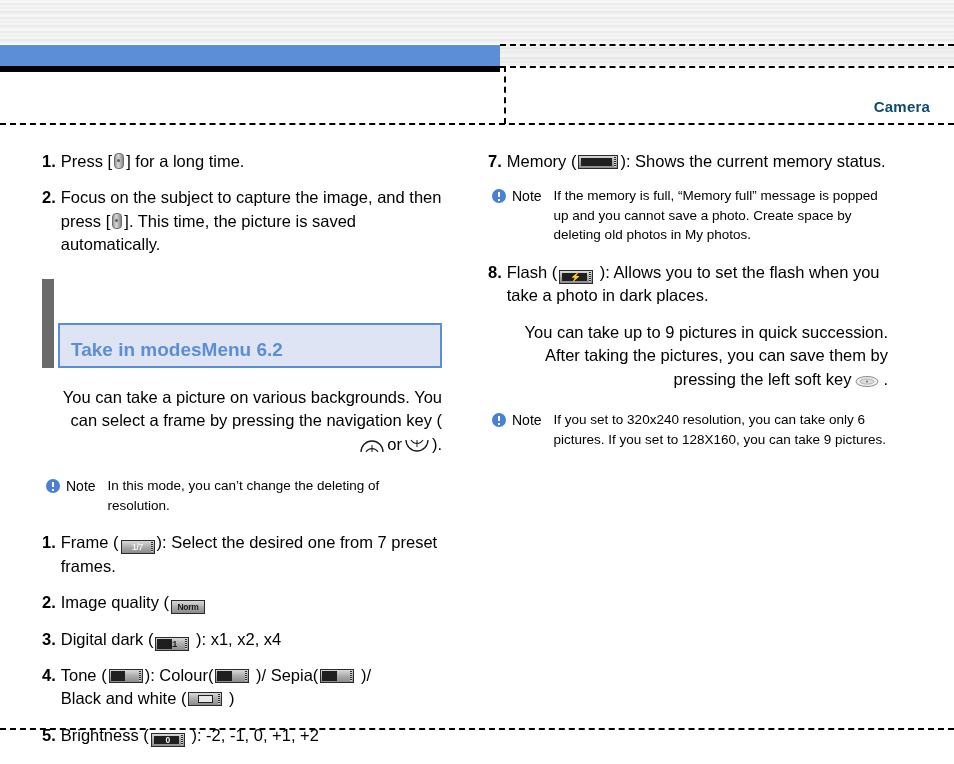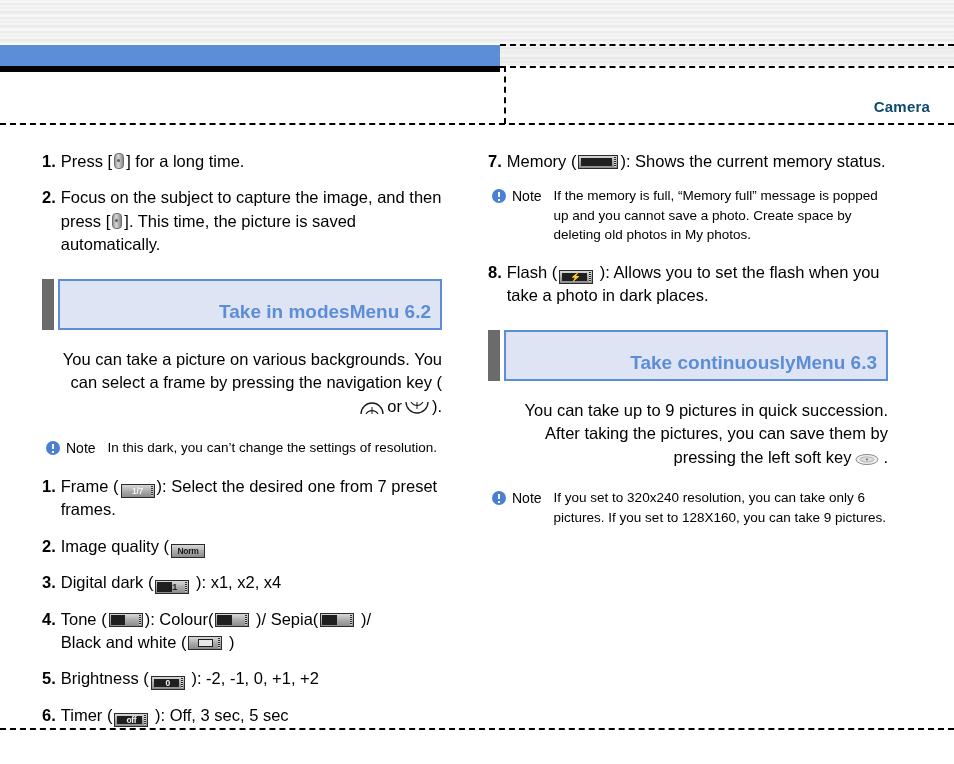--- a/index.html
+++ b/index.html
@@ -121,23 +121,24 @@
     background: #6b6b6b;
     flex: 0 0 auto;
   }
   .section-band {
     flex: 1 1 auto;
     background: #dfe4f5;
     border: 2px solid #5b8ed6;
     margin-left: 4px;
     display: flex;
     align-items: center;
-    justify-content: flex-end;
-    padding: 20px 9px 5px 11px;
+    justify-content: flex-start;
+    padding: 14px 9px 5px 11px;
     box-sizing: border-box;
+    margin-top: 44px;
   }
   .section-title,
   .section-menu {
     color: #5b8ed6;
     font-weight: bold;
     font-size: 19px;
     white-space: nowrap;
   }
 
   
@@ -318,21 +319,21 @@
           <path d="M13 7 L13 14" stroke="#1a1a1a" stroke-width="1"></path>
         </svg></span><span>or</span><span class="navkey"><svg width="26" height="16" viewBox="0 0 26 16">
           <path d="M2 2 A11 11 0 0 0 24 2" fill="none" stroke="#1a1a1a" stroke-width="1.3"></path>
           <path d="M7 2 A7 7 0 0 0 19 2" fill="none" stroke="#1a1a1a" stroke-width="1.1"></path>
           <path d="M13 2 L13 9" stroke="#1a1a1a" stroke-width="1"></path>
         </svg></span><span>).</span></div>
 
   <div class="note">
     <span class="note-icon-wrap"><span class="icon-note"></span></span>
     <span class="note-label">Note</span>
-    <span class="note-text">In this dark, you can’t change the settings of resolution.</span>
+    <span class="note-text">In this mode, you can’t change the deleting of resolution.</span>
   </div>
 
   <div class="item">
     <span class="item-num">1.</span>
     <span class="item-body"><b>Frame</b><span> (</span><span class="pill wide">
           <span class="lbl onDark">1/7</span>
           <span class="tick"></span>
         </span><span>): Select the desired one from 7 preset frames.</span></span>
   </div>
 
@@ -398,27 +399,20 @@
   </div>
 
   <div class="item">
     <span class="item-num">8.</span>
     <span class="item-body"><b>Flash</b><span> (</span><span class="pill wide bar-full">
           <span class="bolt">⚡</span>
           <span class="tick"></span>
         </span><span> ): Allows you to set the flash when you take a photo in dark places.</span></span>
   </div>
 
-  <div class="section">
-    <div class="section-tab"></div>
-    <div class="section-band">
-      <span class="section-title">Take continuously</span>
-      <span class="section-menu">Menu 6.3</span>
-    </div>
-  </div>
 
   <div class="para"><span>You can take up to 9 pictures in quick succession. After taking the pictures, you can save them by pressing the left soft key</span><span class="softkey"><svg width="24" height="13" viewBox="0 0 24 13">
           <ellipse cx="12" cy="6.5" rx="11" ry="5" fill="#efefef" stroke="#8a8a8a" stroke-width="1"></ellipse>
           <ellipse cx="12" cy="6.5" rx="7" ry="2.6" fill="#dcdcdc" stroke="#9c9c9c" stroke-width="0.7"></ellipse>
           <circle cx="12" cy="6.5" r="1" fill="#6e6e6e"></circle>
         </svg></span><span>.</span></div>
 
   <div class="note">
     <span class="note-icon-wrap"><span class="icon-note"></span></span>
     <span class="note-label">Note</span>

